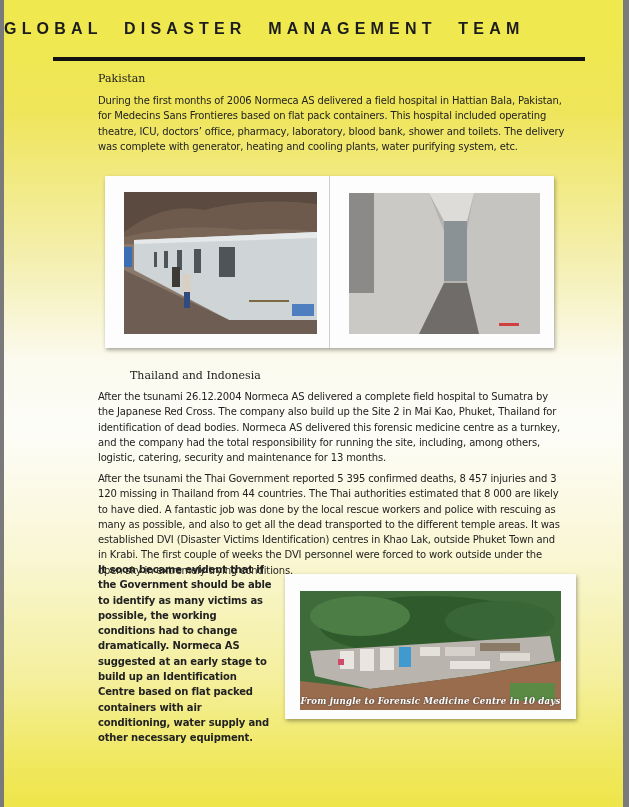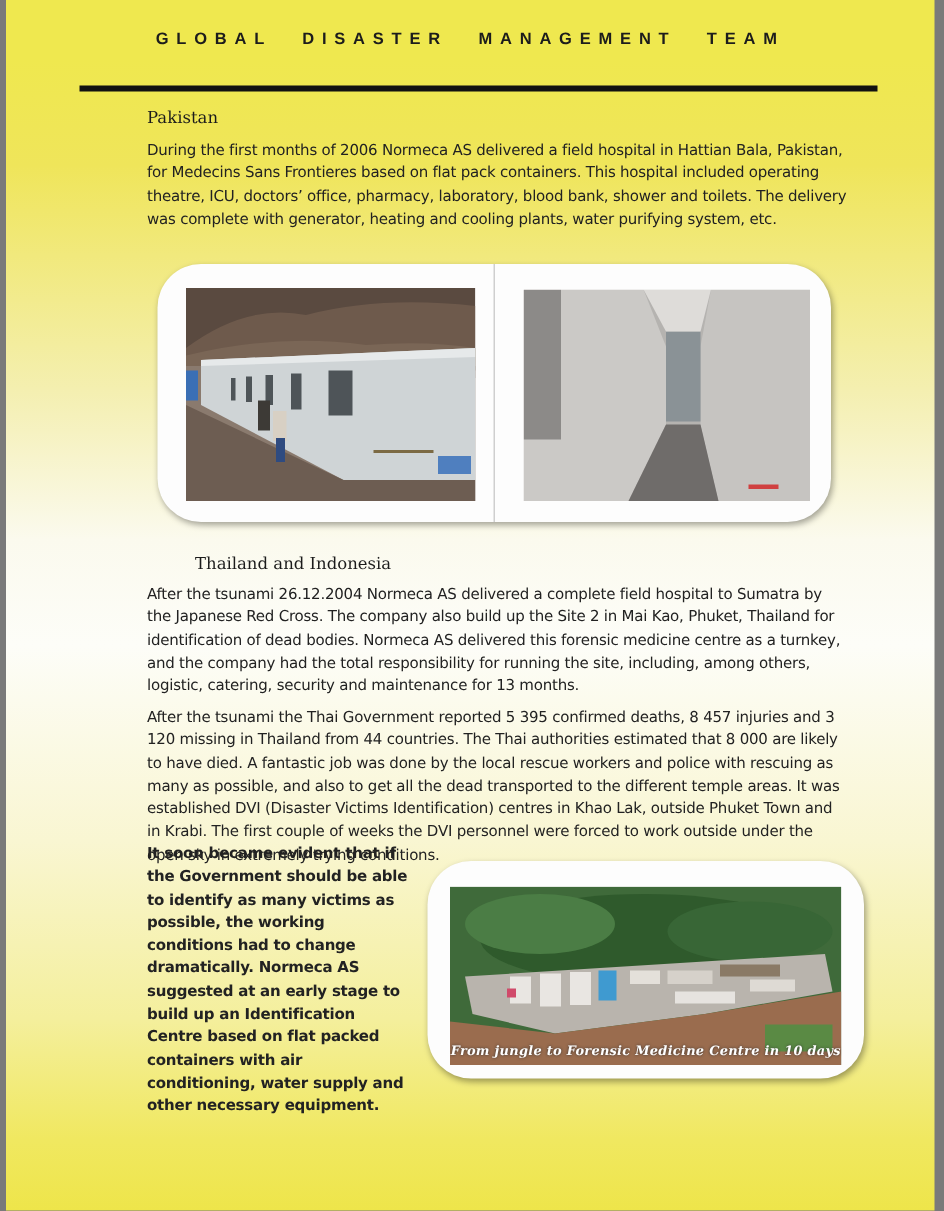--- a/index.html
+++ b/index.html
@@ -10,44 +10,42 @@
   }
   .page {
     position: absolute; left: 4px; top: 0; width: 619px; height: 807px;
     background: linear-gradient(180deg,
       #efe84f 0px, #efe84f 40px, #efe55a 110px,
       #f4efb0 260px, #fbfaee 360px, #fdfdf8 430px,
       #f9f6d2 560px, #f4ef9c 680px, #f0e860 760px, #eee54a 807px);
   }
   .header-title {
     position: absolute; left: 0; width: 619px; top: 20px;
-    text-align: center;
     font-family: "Liberation Sans", sans-serif; font-weight: bold;
-    font-size: 11px; letter-spacing: 5.2px; word-spacing: 12px;
+    font-size: 16px; letter-spacing: 5.2px; word-spacing: 12px;
     color: #1c1c1c; white-space: nowrap;
   }
   .header-rule {
     position: absolute; left: 49px; top: 57px; width: 532px; height: 4px;
     background: #111;
   }
   .section-title {
     position: absolute; left: 94px;
     font-family: "DejaVu Serif", serif; font-weight: normal;
     font-size: 11px; color: #1b1b1b; margin: 0;
   }
   .para {
     position: absolute; left: 94px; width: 470px;
     font-family: "DejaVu Sans", sans-serif;
     font-size: 10px; line-height: 15.3px; color: #222;
     margin: 0; letter-spacing: -0.15px;
   }
   .photo-frame {
     position: absolute; background: #fdfdfd;
     box-shadow: 1px 2px 4px rgba(0,0,0,0.35);
-    border-radius: 29px;
   }
   .photo {
     position: absolute; overflow: hidden;
   }
   .caption {
     position: absolute; left: 0; right: 0; bottom: 4px; text-align: center;
     font-family: "DejaVu Serif", serif; font-style: italic; font-weight: bold;
     font-size: 8.6px; color: #ffffff; letter-spacing: 0.2px;
     text-shadow: 0 0 2px #333;
   }

